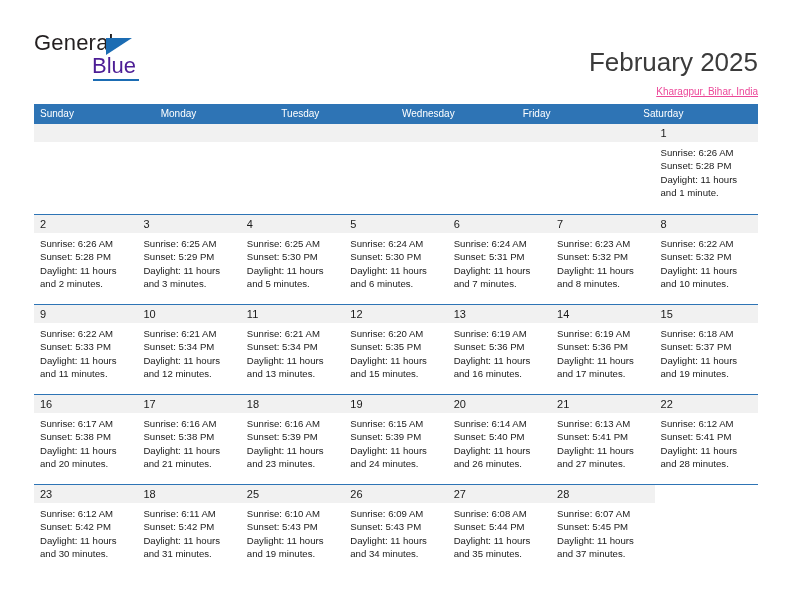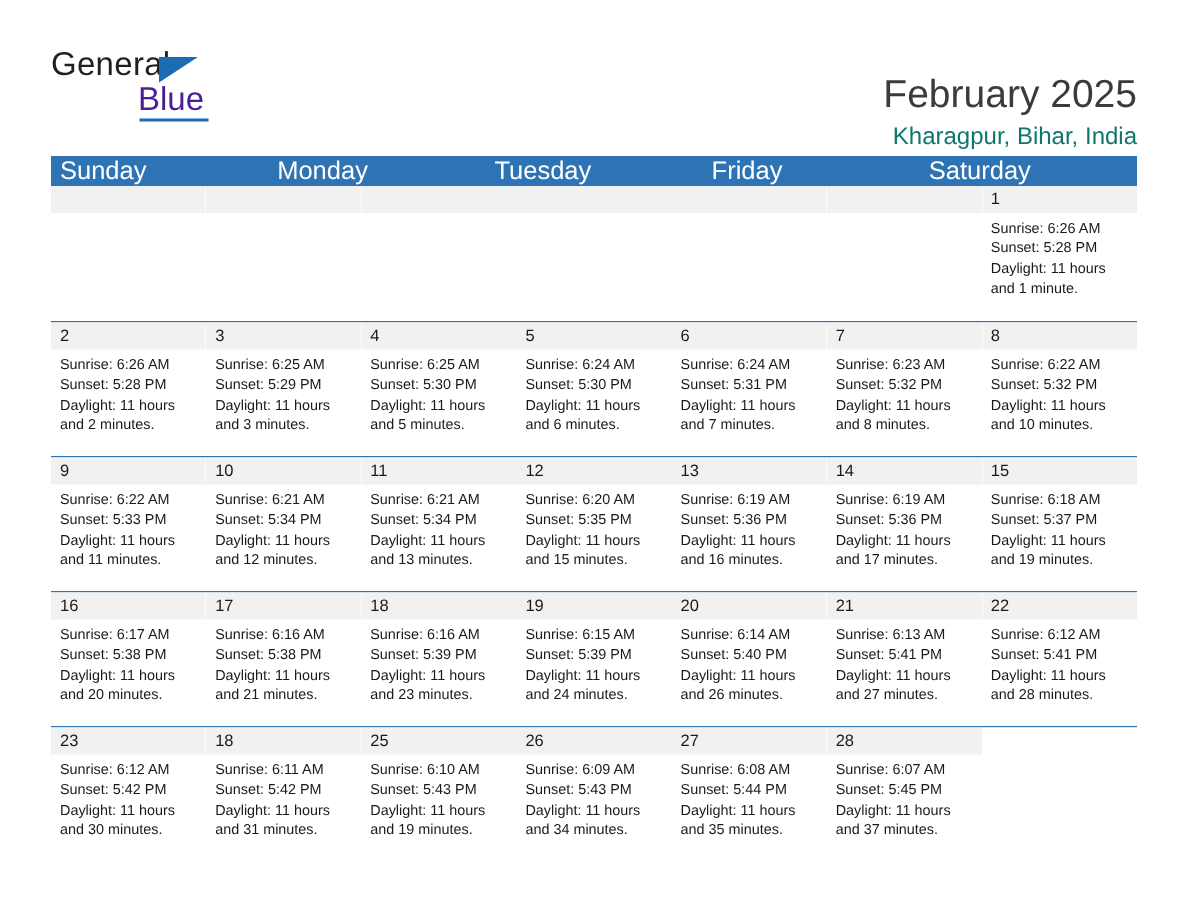--- a/index.html
+++ b/index.html
@@ -78,43 +78,44 @@
     top: 16px;
     text-align: right;
   }
   .cal-title {
     font-size: 26px;
     color: #3b3b3b;
     line-height: 32px;
     white-space: nowrap;
   }
   .cal-subtitle {
-    font-size: 16px;
-    color: #0f766e;
+    font-size: 10px;
+    color: #ec4899;
     line-height: 20px;
     margin-top: 4px;
     white-space: nowrap;
+    text-decoration: underline;
   }
 
   
   .calendar {
     position: absolute;
     left: 34px;
     top: 104px;
     width: 724px;
   }
   .weekday-row {
     display: flex;
     background: #2e74b5;
     height: 20px;
   }
   .weekday {
     flex: 1 1 0;
     color: #ffffff;
-    font-size: 17px;
+    font-size: 10px;
     line-height: 20px;
     padding-left: 6px;
     box-sizing: border-box;
     white-space: nowrap;
   }
 
   .week-row {
     display: flex;
     border-top: 1px solid #2e74b5;
     height: 90px;
@@ -174,20 +175,21 @@
       <div class="cal-subtitle">Kharagpur, Bihar, India</div>
     </div>
 
   </div>
 
   <div class="calendar">
     <div class="weekday-row" id="weekday-row">
         <div class="weekday">Sunday</div>
         <div class="weekday">Monday</div>
         <div class="weekday">Tuesday</div>
+        <div class="weekday">Wednesday</div>
         <div class="weekday">Friday</div>
         <div class="weekday">Saturday</div>
       </div>
     <div id="weeks-container">
         <div class="week-row first">
           <div class="day-cell empty">
             <div class="day-number"></div>
           </div>
           <div class="day-cell empty">
             <div class="day-number"></div>

